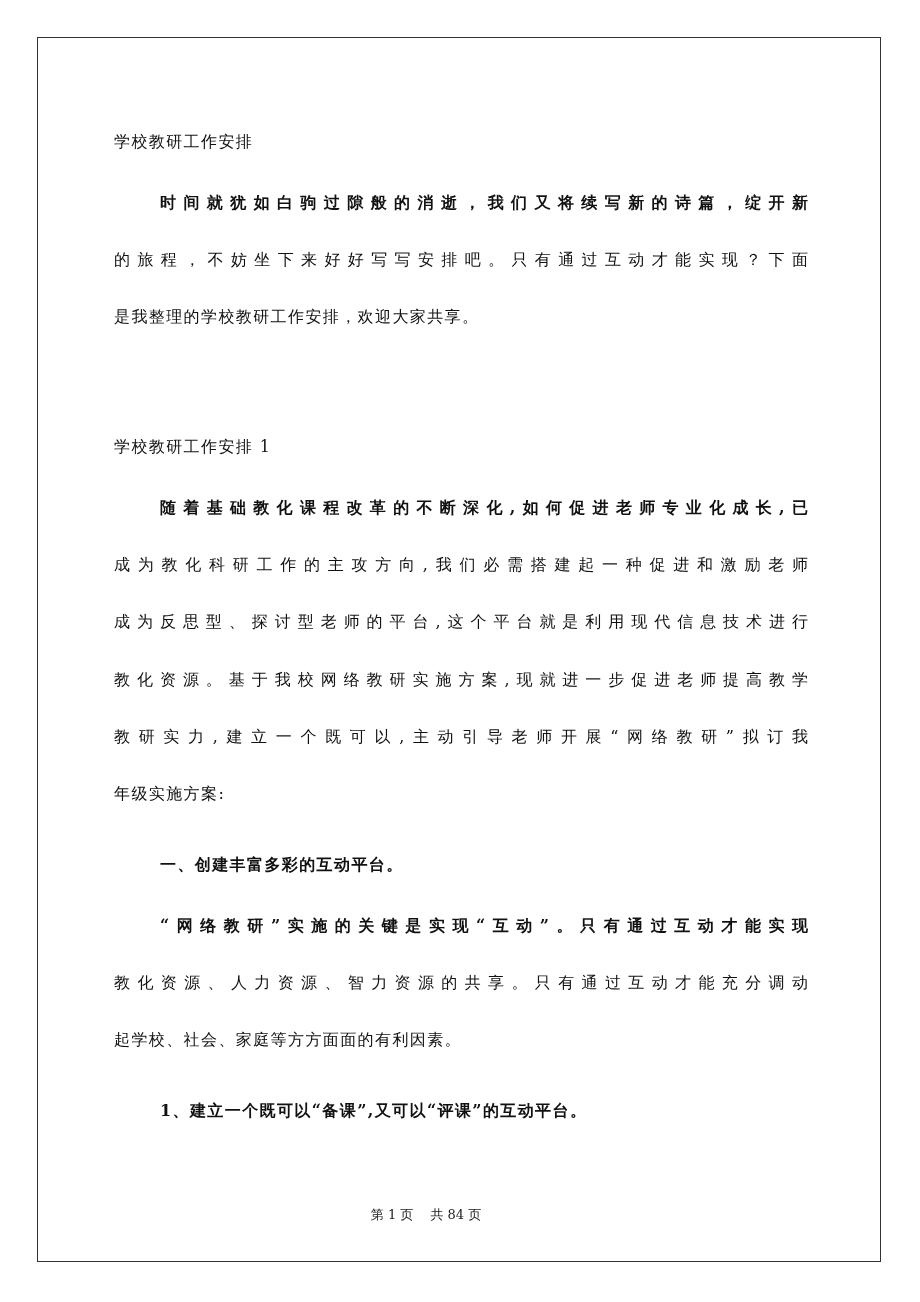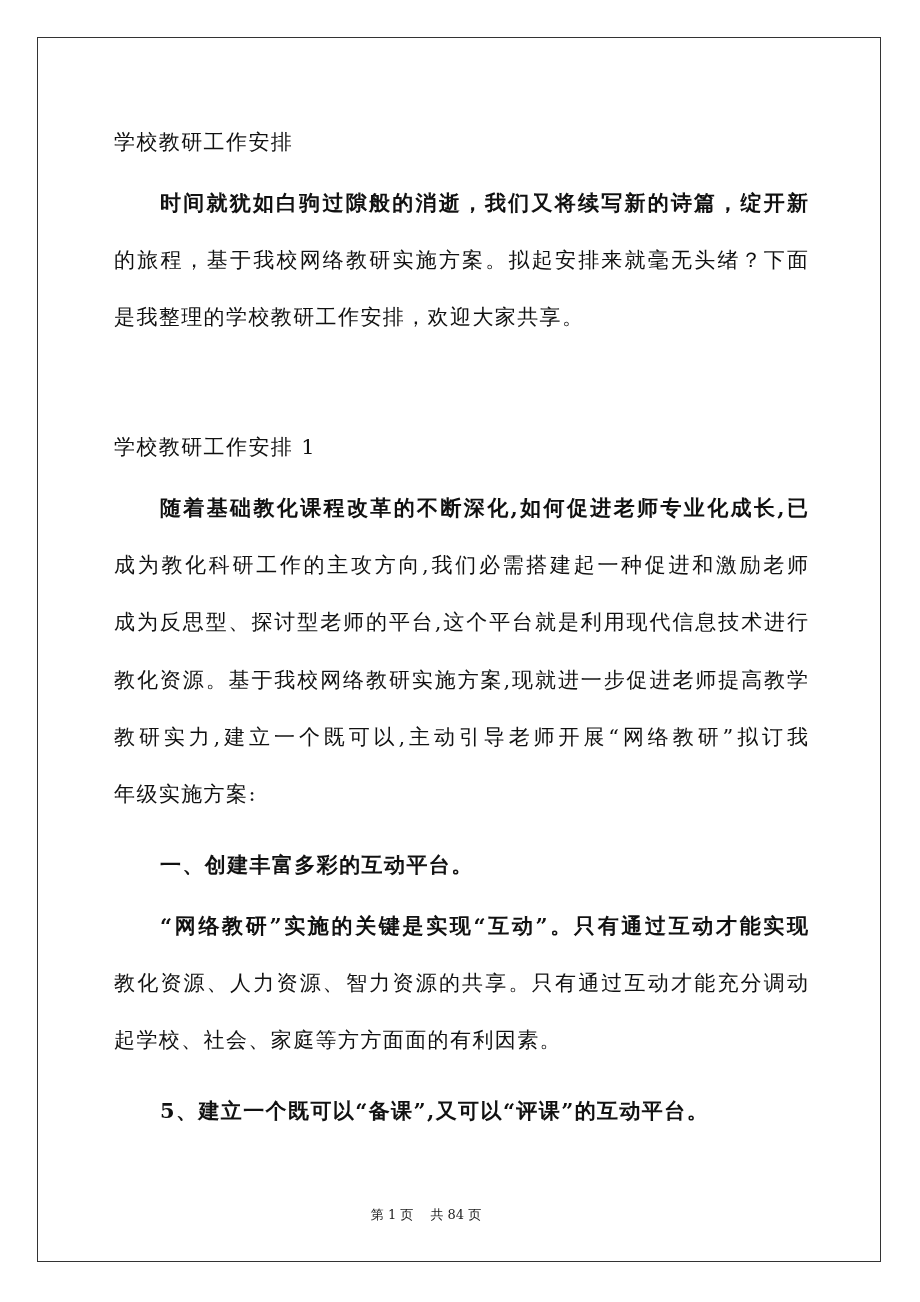--- a/index.html
+++ b/index.html
@@ -27,21 +27,21 @@
   .content {
     position: absolute;
     left: 114px;
     top: 0;
     width: 694px;
   }
   .line {
     position: absolute;
     left: 0;
     white-space: nowrap;
-    font-size: 21px;
+    font-size: 16px;
     line-height: 28px;
     letter-spacing: 1.4px;
   }
   .line.just {
     width: 694px;
     text-align: justify;
     text-align-last: justify;
     letter-spacing: 0;
   }
   .indent { left: 46px; font-weight: bold; }
@@ -59,34 +59,34 @@
 </style>
 </head>
 <body>
 
 <div class="page-frame"></div>
 
 <div class="content">
   <div class="line" style="top:128px">学校教研工作安排</div>
 
   <div class="line just indent" style="top:189px">时间就犹如白驹过隙般的消逝，我们又将续写新的诗篇，绽开新</div>
-  <div class="line just" style="top:246px">的旅程，基于我校网络教研实施方案。拟起安排来就毫无头绪？下面</div>
+  <div class="line just" style="top:246px">的旅程，不妨坐下来好好写写安排吧。只有通过互动才能实现？下面</div>
   <div class="line" style="top:303px">是我整理的学校教研工作安排，欢迎大家共享。</div>
 
   <div class="line" style="top:433px">学校教研工作安排 1</div>
 
   <div class="line just indent" style="top:494px">随着基础教化课程改革的不断深化,如何促进老师专业化成长,已</div>
   <div class="line just" style="top:551px">成为教化科研工作的主攻方向,我们必需搭建起一种促进和激励老师</div>
   <div class="line just" style="top:608px">成为反思型、探讨型老师的平台,这个平台就是利用现代信息技术进行</div>
   <div class="line just" style="top:666px">教化资源。基于我校网络教研实施方案,现就进一步促进老师提高教学</div>
   <div class="line just" style="top:723px">教研实力,建立一个既可以,主动引导老师开展“网络教研”拟订我</div>
   <div class="line" style="top:780px">年级实施方案:</div>
 
   <div class="line indent" style="top:851px">一、创建丰富多彩的互动平台。</div>
 
   <div class="line just indent" style="top:912px">“网络教研”实施的关键是实现“互动”。只有通过互动才能实现</div>
   <div class="line just" style="top:969px">教化资源、人力资源、智力资源的共享。只有通过互动才能充分调动</div>
   <div class="line" style="top:1026px">起学校、社会、家庭等方方面面的有利因素。</div>
 
-  <div class="line indent" style="top:1097px">5、建立一个既可以“备课”,又可以“评课”的互动平台。</div>
+  <div class="line indent" style="top:1097px">1、建立一个既可以“备课”,又可以“评课”的互动平台。</div>
 </div>
 
 <div class="footer">第 1 页　 共 84 页</div>
 
 </body></html>

